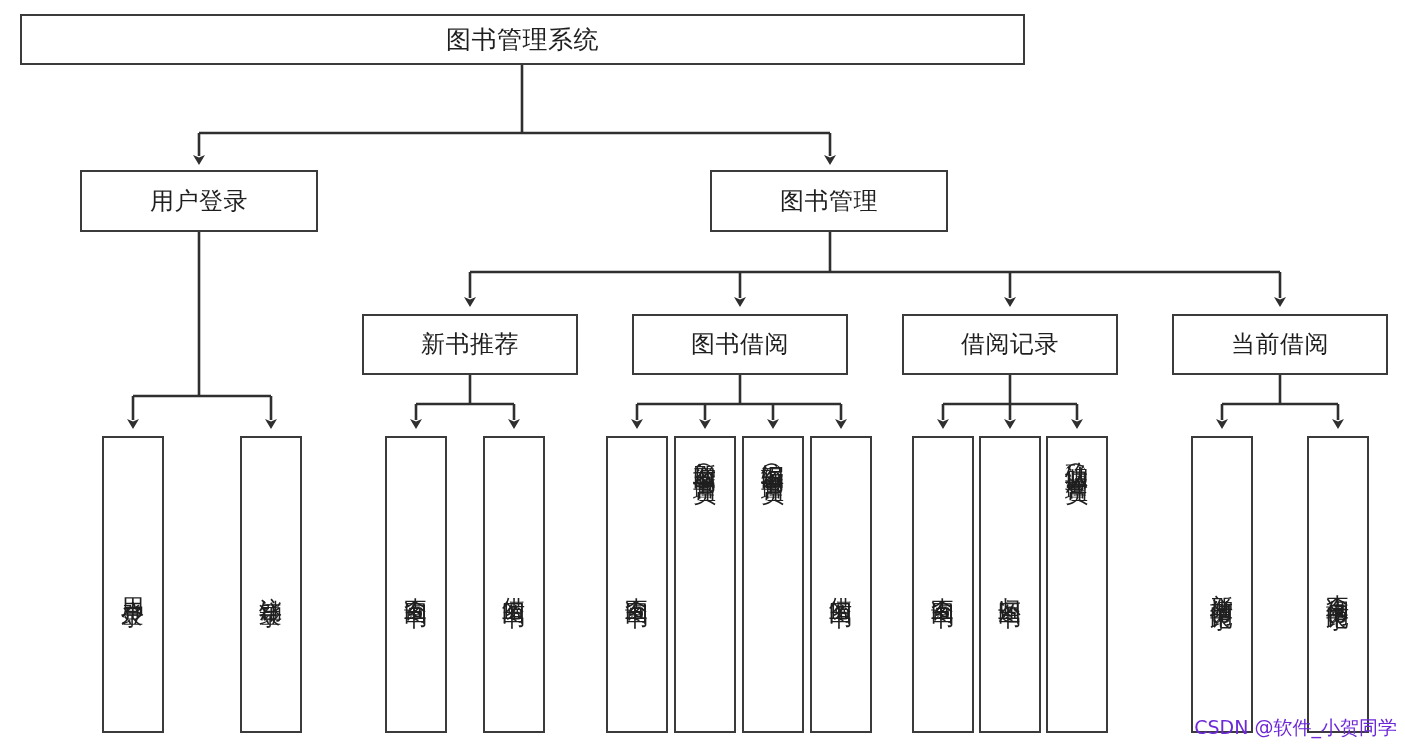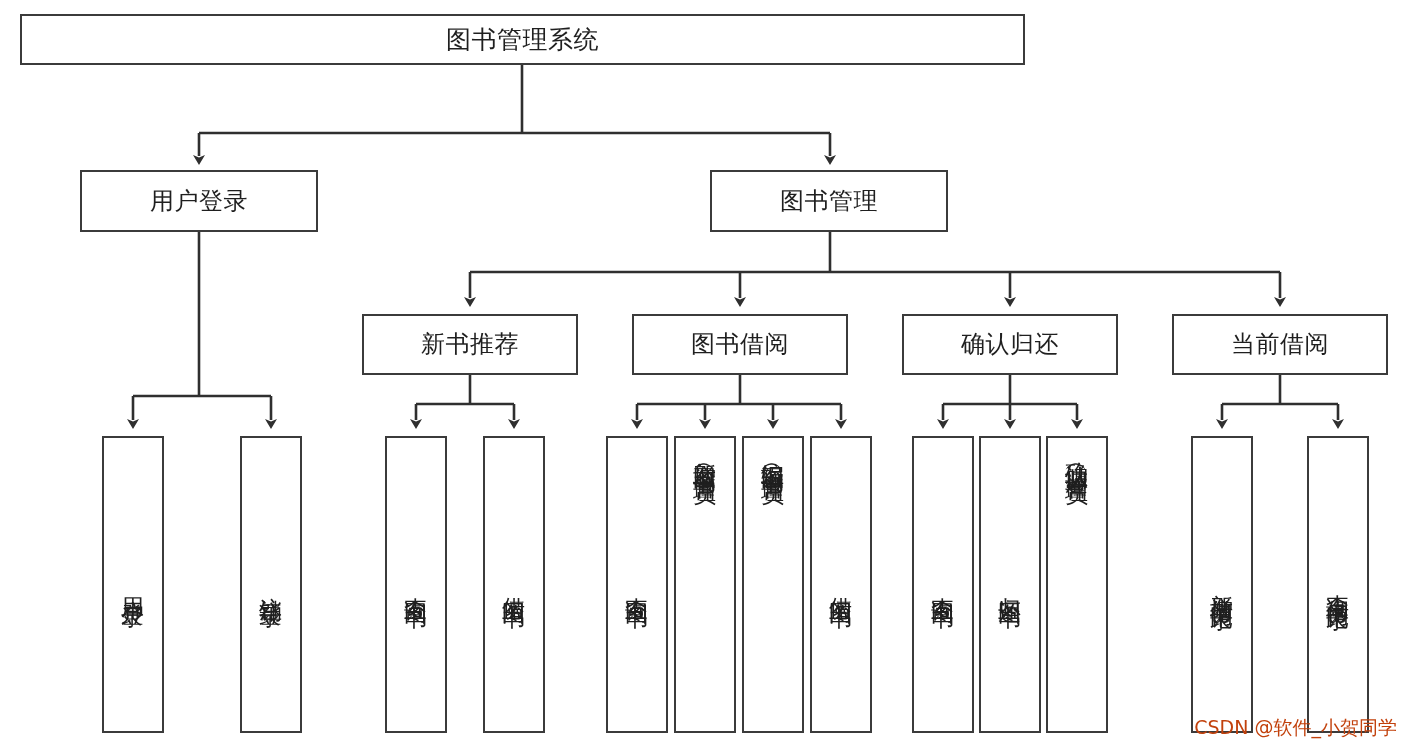--- a/index.html
+++ b/index.html
@@ -68,21 +68,21 @@
   
   .node.v.center {
     align-items: center;
     padding-top: 0;
   }
   .watermark {
     position: absolute;
     right: 8px;
     bottom: 6px;
     font-size: 19px;
-    color: #c2410c;
+    color: #6d28d9;
     z-index: 5;
     white-space: nowrap;
     font-family: "DejaVu Sans", "Liberation Sans", sans-serif;
   }
 </style>
 </head>
 <body>
 
 <div id="canvas">
 
@@ -148,21 +148,21 @@
     <span class="label">新书推荐</span>
   </div>
 
   <div class="node h" style="left:710px; top:170px; width:238px; height:62px;">
     <span class="label">图书管理</span>
   </div>
   <div class="node h" style="left:632px; top:314px; width:216px; height:61px;justify-content:center;">
     <span class="label">图书借阅</span>
   </div>
   <div class="node h" style="left:902px; top:314px; width:216px; height:61px;">
-    <span class="label">确认归还</span>
+    <span class="label">借阅记录</span>
   </div>
   <div class="node h" style="left:1172px; top:314px; width:216px; height:61px;">
     <span class="label">当前借阅</span>
   </div>
 
   <div class="node v center" style="left:102px; top:436px; width:62px; height:297px;">
     <span class="label">用户登录</span>
   </div>
   <div class="node v center" style="left:240px; top:436px; width:62px; height:297px;">
     <span class="label">注销登录</span>

